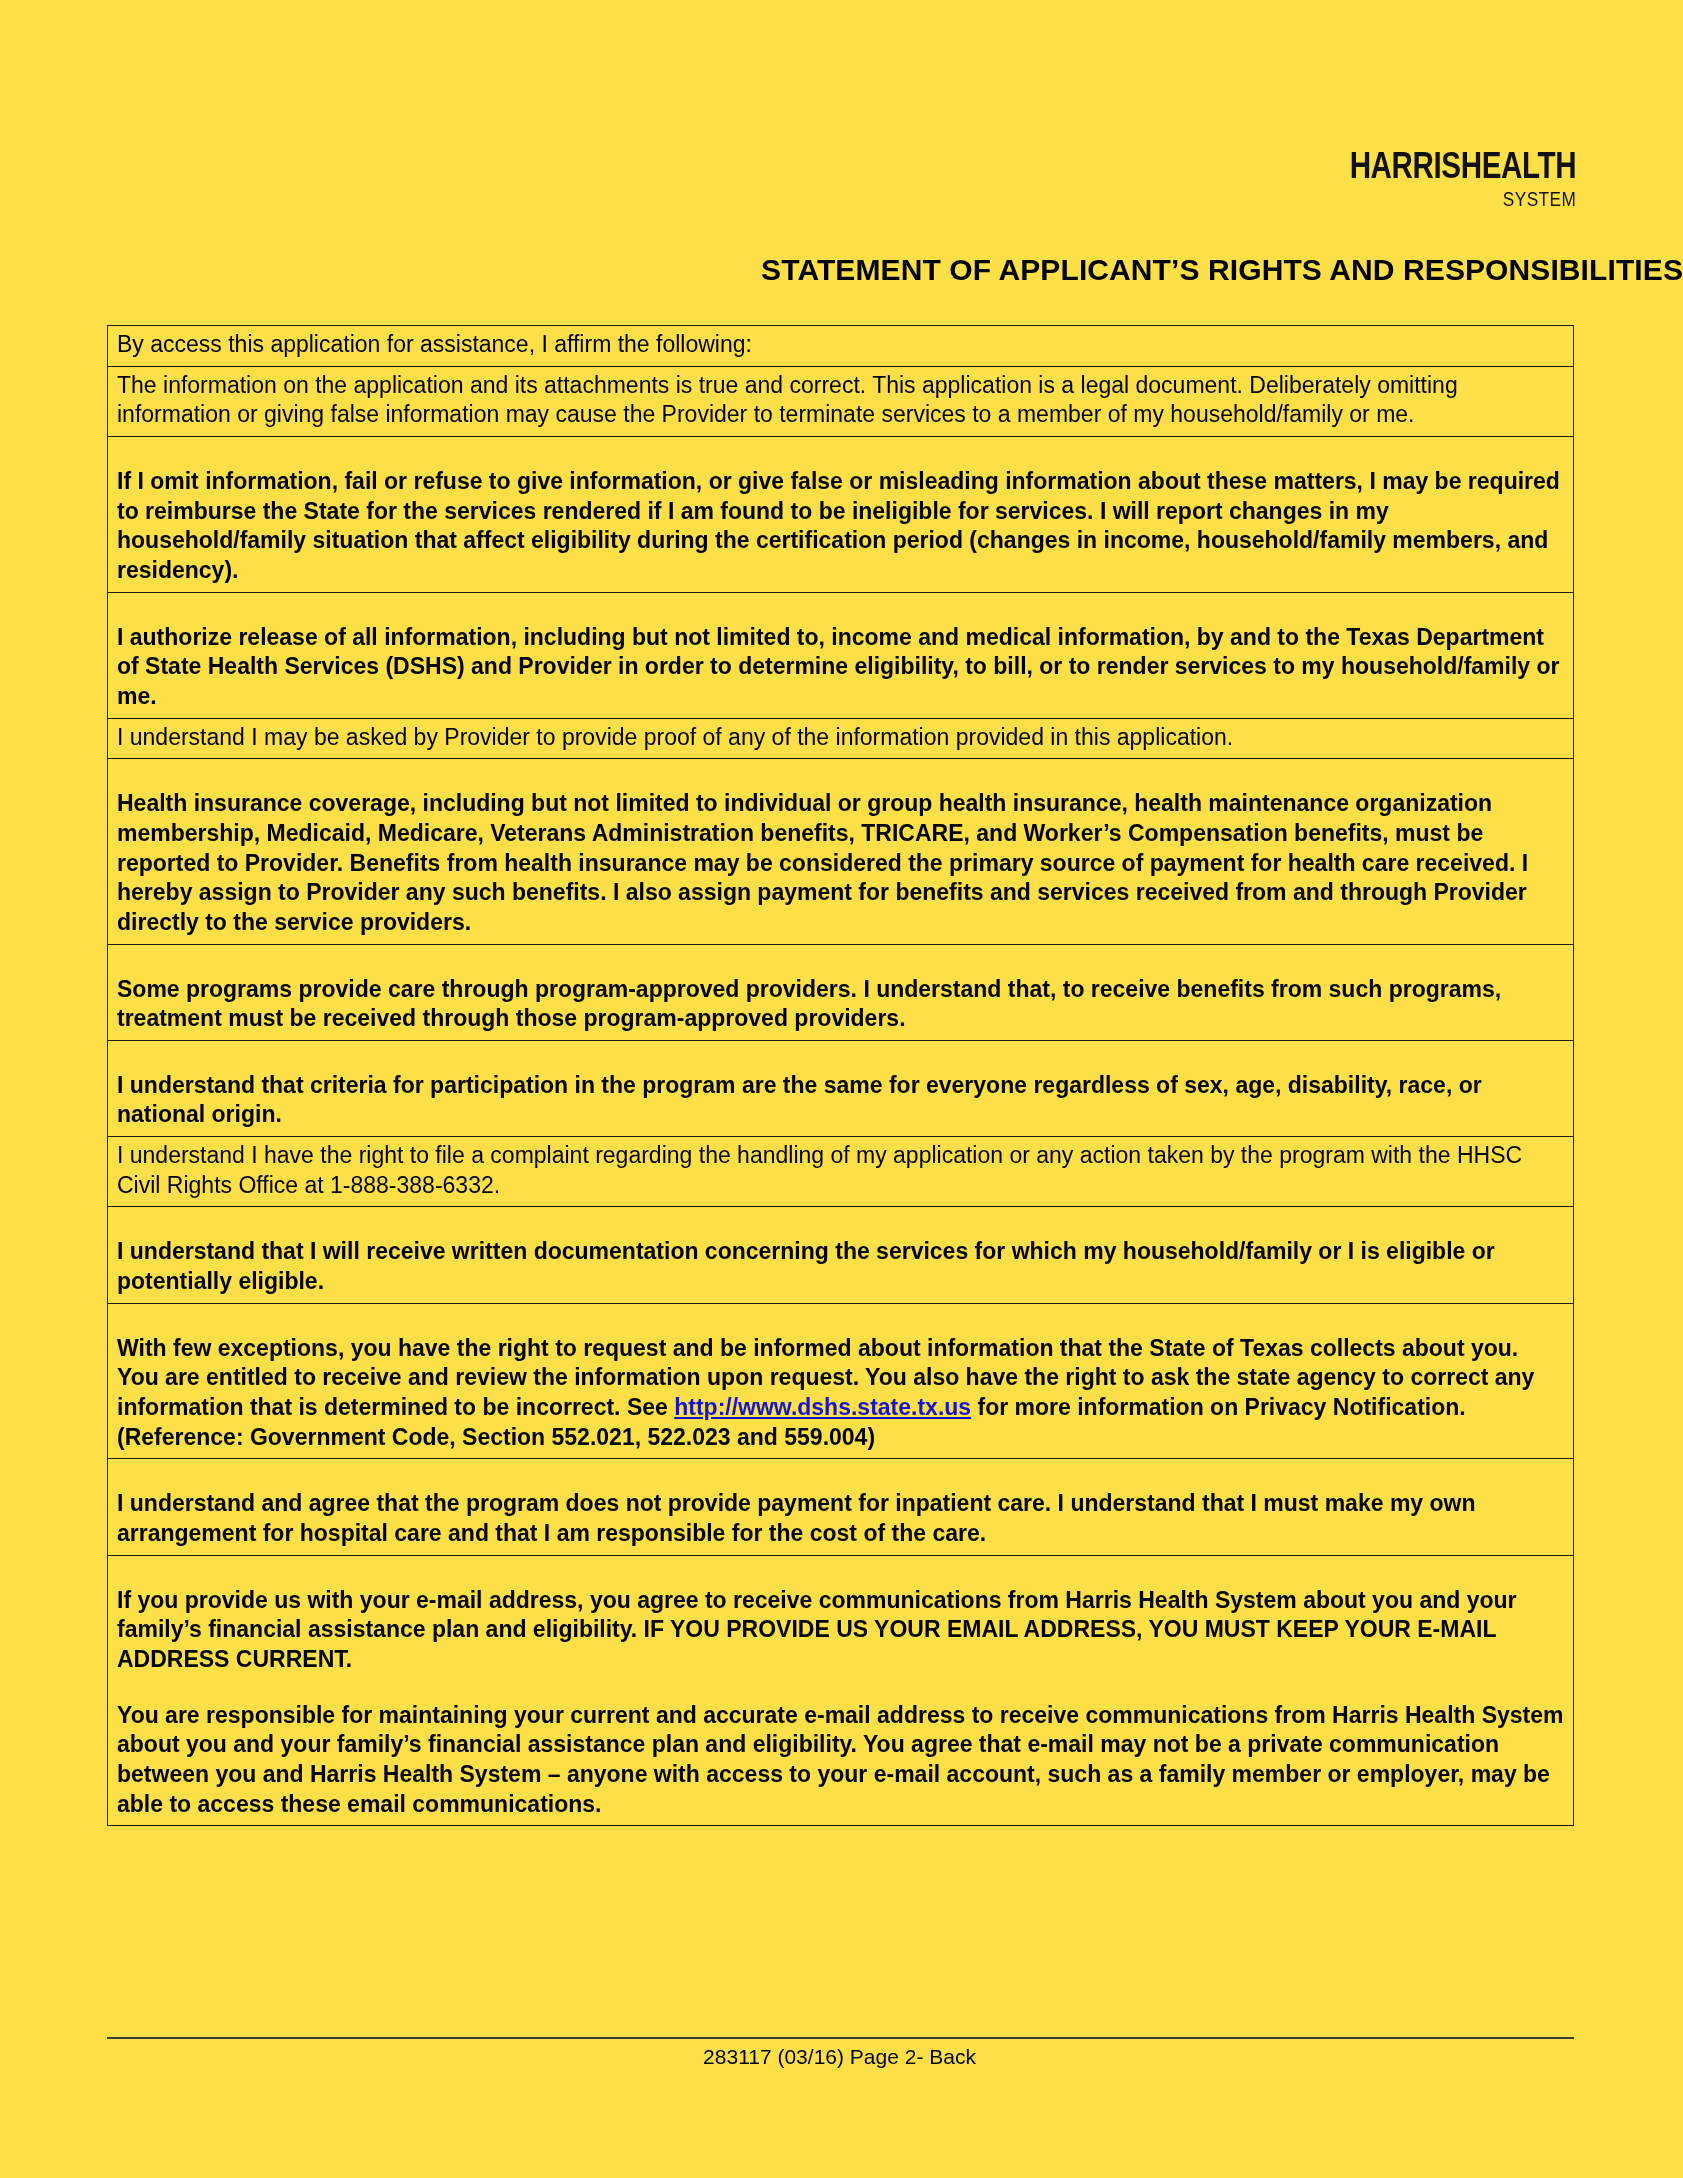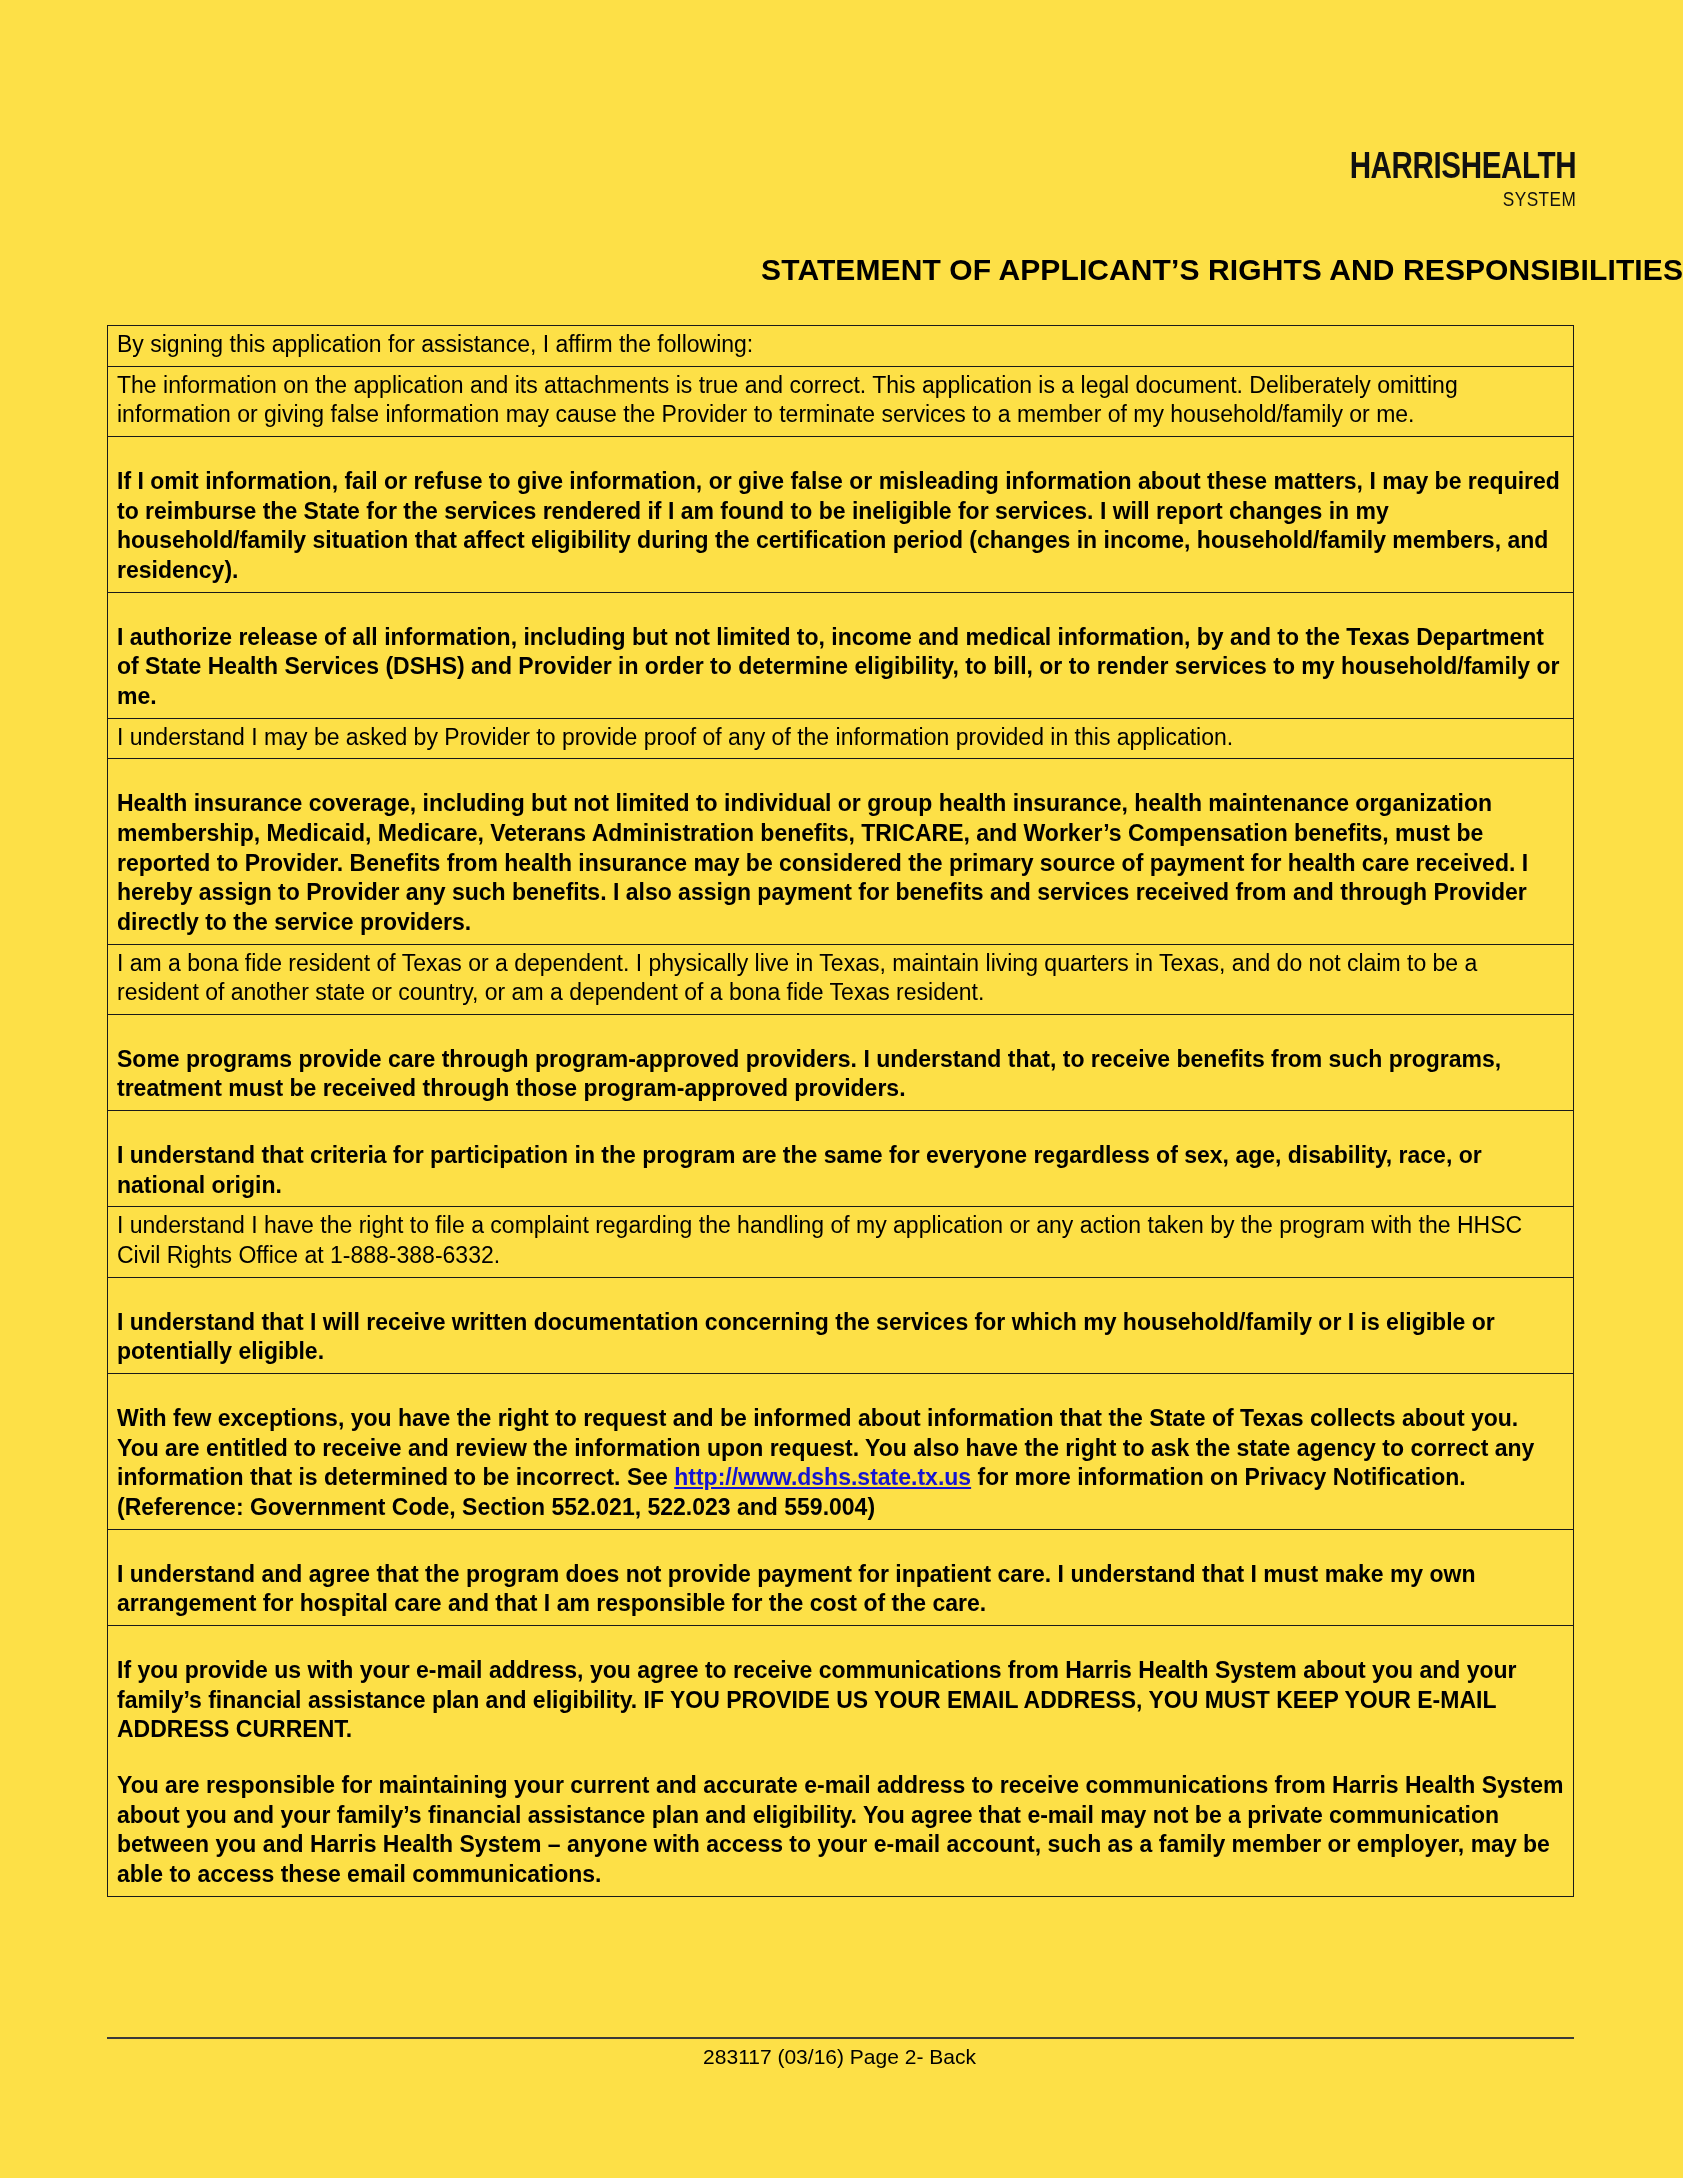--- a/index.html
+++ b/index.html
@@ -133,21 +133,21 @@
     <span class="logo-sub">SYSTEM</span>
   </div>
 
   <div class="doc-title">STATEMENT OF APPLICANT’S RIGHTS AND RESPONSIBILITIES</div>
 
   <table class="rights-table">
     <tbody>
 
       <tr>
         <td>
-          <p>By signing this application for assistance, I affirm the following:</p>
+          <p>By access this application for assistance, I affirm the following:</p>
         </td>
       </tr>
 
       <tr>
         <td>
           <p>The information on the application and its attachments is true and correct. This application is a legal document. Deliberately omitting information or giving false information may cause the Provider to terminate services to a member of my household/family or me.</p>
         </td>
       </tr>
 
       <tr>
@@ -168,25 +168,20 @@
         </td>
       </tr>
 
       <tr>
         <td>
           <p class="lead-gap">Health insurance coverage, including but not limited to individual or group health insurance, health maintenance organization membership, Medicaid, Medicare, Veterans Administration benefits, TRICARE, and Worker’s Compensation benefits, must be reported to Provider. Benefits from health insurance may be considered the primary source of payment for health care received. I hereby assign to Provider any such benefits. I also assign payment for benefits and services received from and through Provider directly to the service providers.</p>
         </td>
       </tr>
 
 
-      <tr>
-        <td>
-          <p>I am a bona fide resident of Texas or a dependent. I physically live in Texas, maintain living quarters in Texas, and do not claim to be a resident of another state or country, or am a dependent of a bona fide Texas resident.</p>
-        </td>
-      </tr>
 
       <tr>
         <td>
           <p class="lead-gap">Some programs provide care through program-approved providers. I understand that, to receive benefits from such programs, treatment must be received through those program-approved providers.</p>
         </td>
       </tr>
 
       <tr>
         <td>
           <p class="lead-gap">I understand that criteria for participation in the program are the same for everyone regardless of sex, age, disability, race, or national origin.</p>

